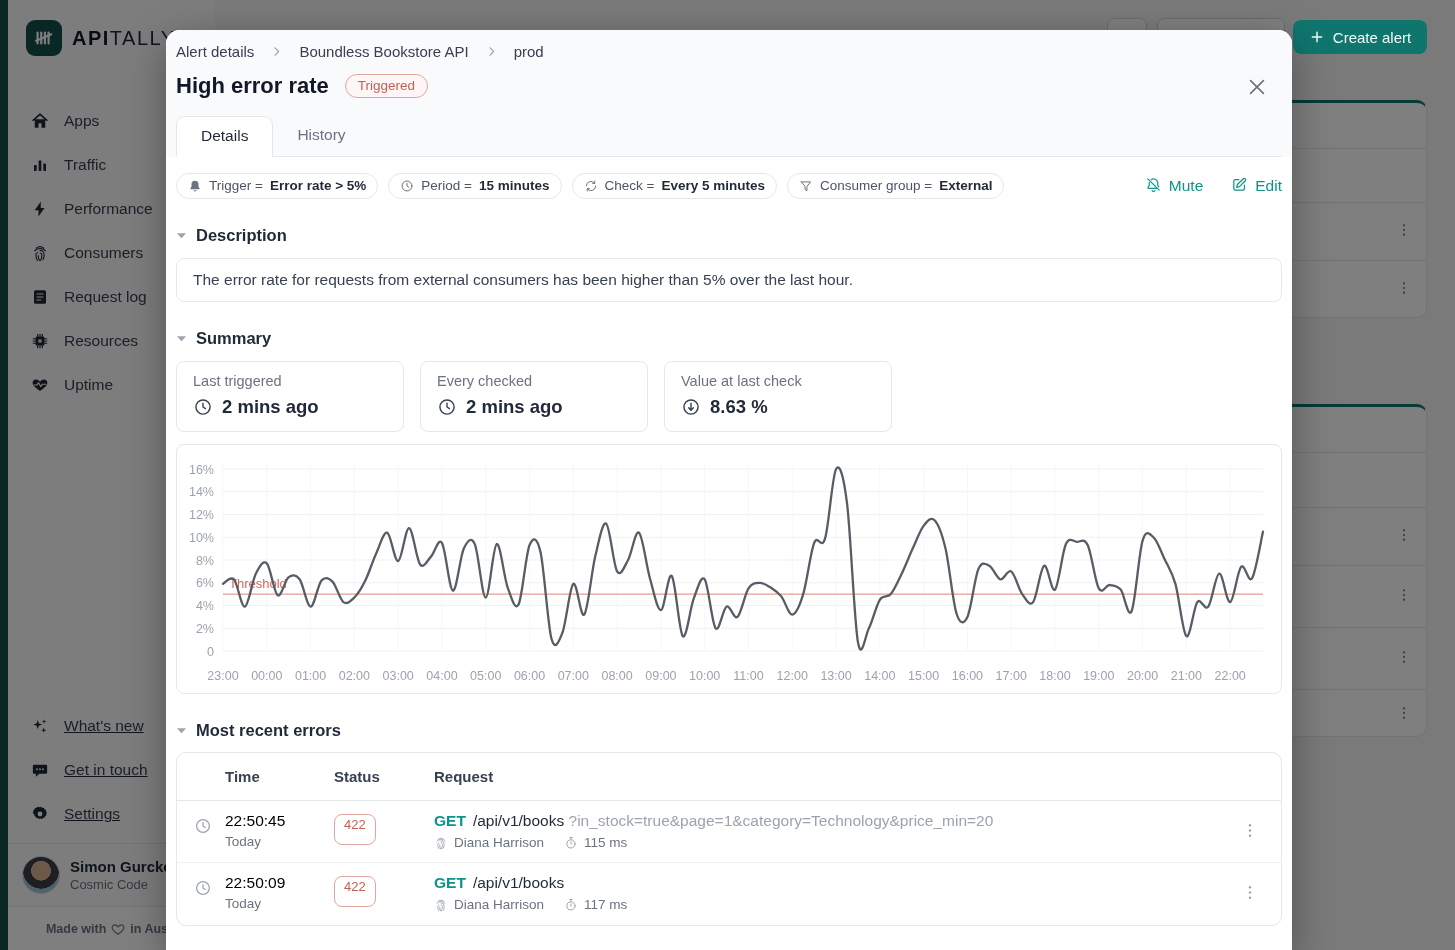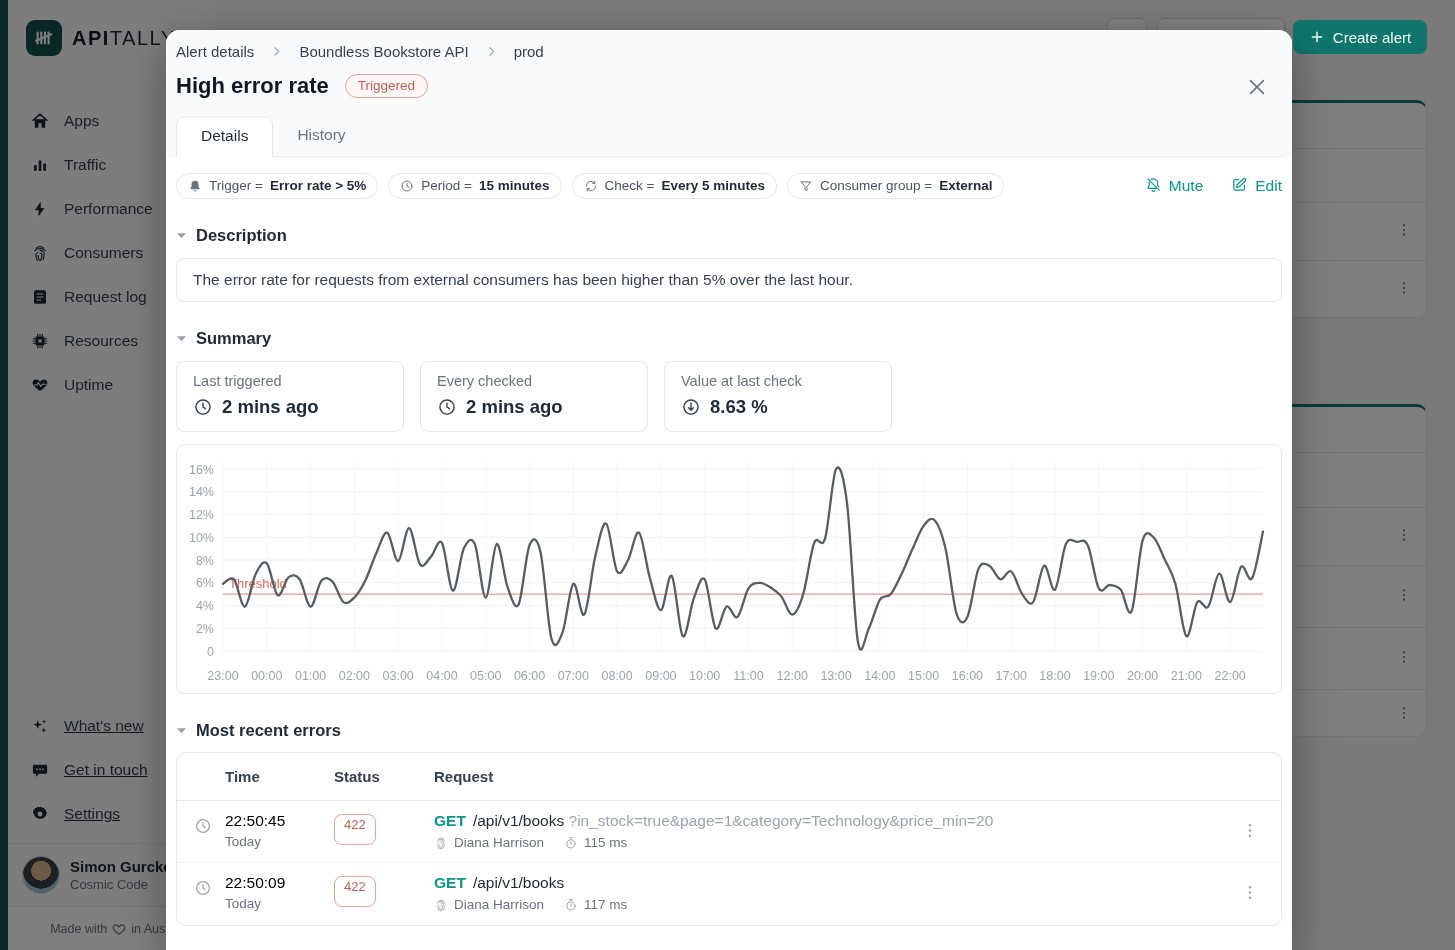--- a/index.html
+++ b/index.html
@@ -17,21 +17,21 @@
   .nav-item { display:flex; align-items:center; gap:14px; height:42px; border-radius:9px; padding:0 12px; font-size:15.5px; color:#374151; cursor:pointer; }
   .nav-item .ic { width:20px; height:20px; flex:none; display:flex; align-items:center; justify-content:center; color:#1f2937; }
   .nav-item.active { background:#e4e7ea; }
   .nav-item.active .ic { color:#0f766e; }
   .sidebar .spacer { flex:1; }
   .nav.bottom { padding-bottom:8px;text-decoration:underline; }
   .profile { border-top:1px solid #e5e7eb; display:flex; align-items:center; gap:10px; padding:12px 14px; }
   .avatar { width:38px; height:38px; border-radius:50%; flex:none; background:radial-gradient(circle at 50% 38%, #d9b38f 0 34%, #3a3f44 35% 62%, #9fc4d8 63%); border:1px solid #d1d5db; }
   .profile .nm { font-size:15px; font-weight:700; color:#1f2937; white-space:nowrap; }
   .profile .co { font-size:13px; color:#6b7280; margin-top:2px; white-space:nowrap; }
-  .made-with { border-top:1px solid #e5e7eb; background:#fff; height:44px; display:flex; align-items:center; justify-content:center; gap:5px; font-size:12.5px; color:#6b7280; }
+  .made-with { border-top:1px solid #e5e7eb; background:#fff; height:44px; display:flex; align-items:center; justify-content:center; gap:5px; font-size:12.5px; color:#6b7280;font-weight:bold; }
   .made-with .ic { color:#6b7280; display:flex; }
 
   .bg-content { position:absolute; left:215px; top:0; right:0; height:950px; background:#f4f4f5; z-index:0; }
   .bg-ctl { position:absolute; background:#fff; border:1px solid #d1d5db; border-radius:7px; }
   .bg-card { position:absolute; left:745px; right:28px; background:#fff; border:1px solid #e5e7eb; border-top:3px solid #0f766e; border-radius:10px; overflow:hidden; }
   .bg-row { border-top:1px solid #e5e7eb; position:relative; }
   .bg-row:first-child { border-top:none; }
   .bg-row .dots { position:absolute; right:14px; top:50%; transform:translateY(-50%); color:#6b7280; }
 
   .overlay { position:absolute; inset:0; background:rgba(0,0,0,0.5); z-index:5; }

